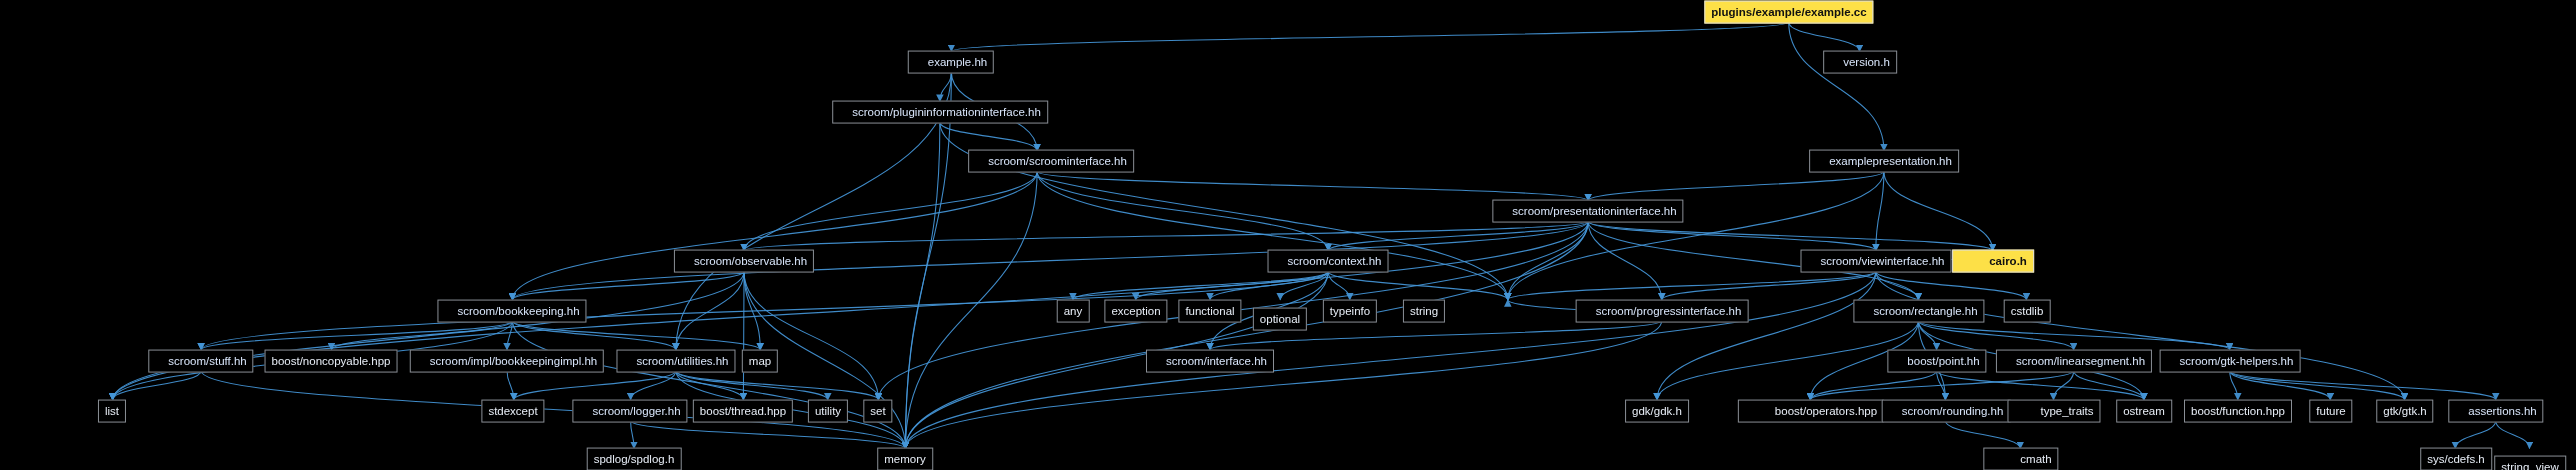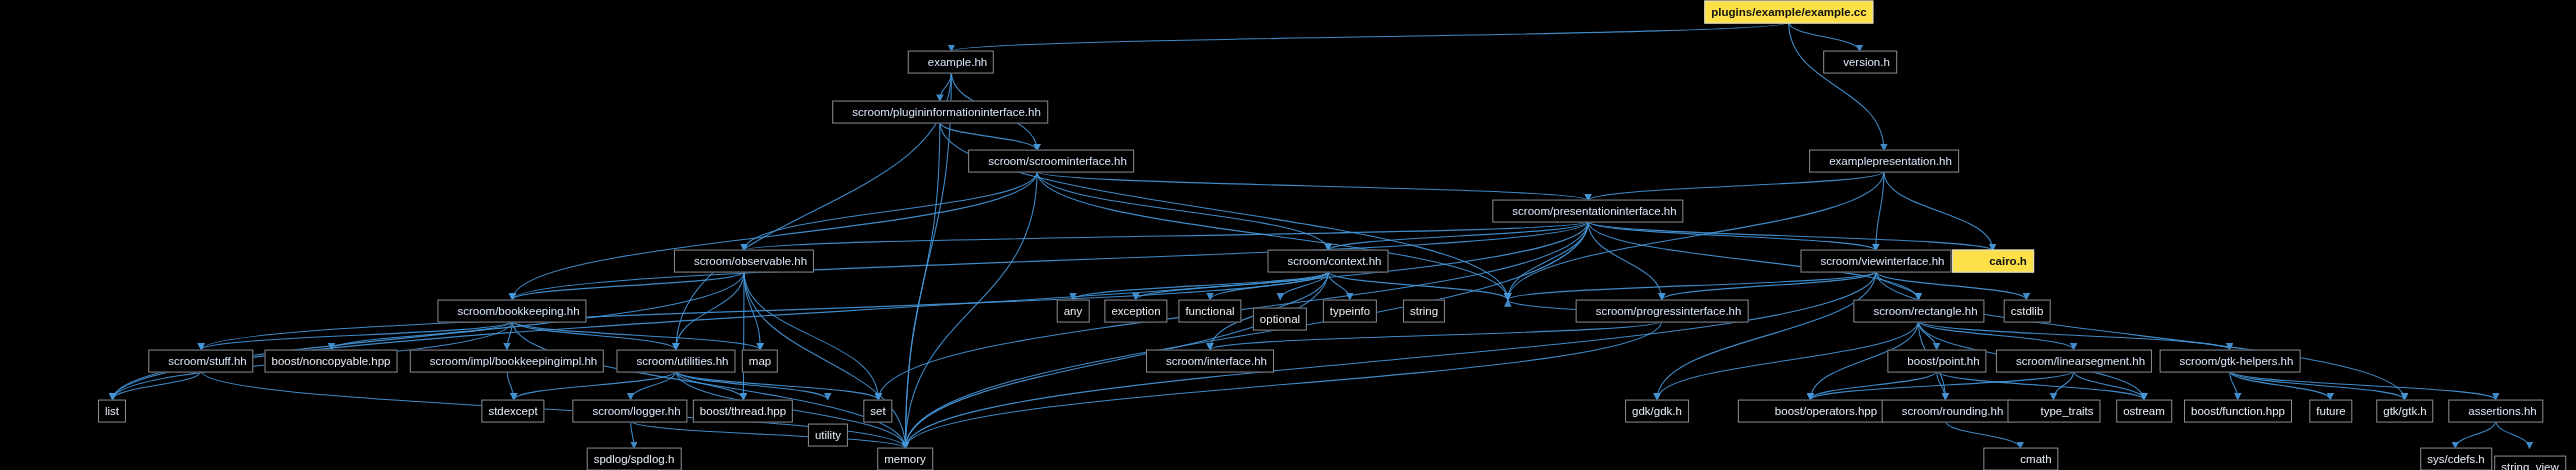--- a/index.html
+++ b/index.html
@@ -185,21 +185,21 @@
       <div class="node link" style="left: 676px; top: 361px;">scroom/utilities.hh</div>
       <div class="node" style="left: 760px; top: 361px;">map</div>
       <div class="node link" style="left: 1210px; top: 361px;">scroom/interface.hh</div>
       <div class="node link" style="left: 1937px; top: 361px;">boost/point.hh</div>
       <div class="node link" style="left: 2074px; top: 361px;">scroom/linearsegment.hh</div>
       <div class="node link" style="left: 2230px; top: 361px;">scroom/gtk-helpers.hh</div>
       <div class="node" style="left: 112px; top: 411px;">list</div>
       <div class="node" style="left: 513px; top: 411px;">stdexcept</div>
       <div class="node link" style="left: 630px; top: 411px;">scroom/logger.hh</div>
       <div class="node" style="left: 743px; top: 411px;">boost/thread.hpp</div>
-      <div class="node" style="left: 828px; top: 411px; margin-top: 24px;">utility</div>
+      <div class="node" style="left: 828px; top: 411px;">utility</div>
       <div class="node" style="left: 878px; top: 411px;">set</div>
       <div class="node" style="left: 1657px; top: 411px;">gdk/gdk.h</div>
       <div class="node" style="left: 1811px; top: 411px; padding-left: 36px;">boost/operators.hpp</div>
       <div class="node link" style="left: 1946px; top: 411px;">scroom/rounding.hh</div>
       <div class="node" style="left: 2054px; top: 411px; padding-left: 32px;">type_traits</div>
       <div class="node" style="left: 2144px; top: 411px;">ostream</div>
       <div class="node" style="left: 2238px; top: 411px;">boost/function.hpp</div>
       <div class="node" style="left: 2331px; top: 411px;">future</div>
       <div class="node" style="left: 2405px; top: 411px;">gtk/gtk.h</div>
       <div class="node link" style="left: 2496px; top: 411px;">assertions.hh</div>

